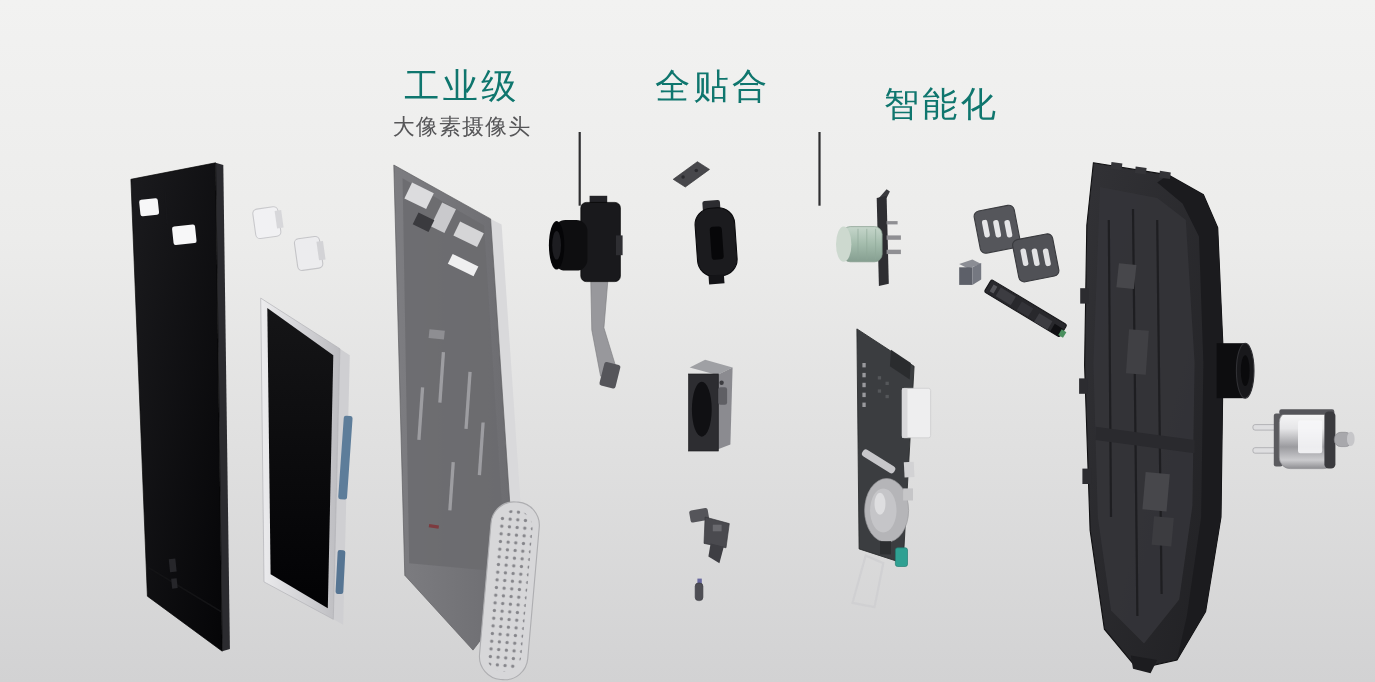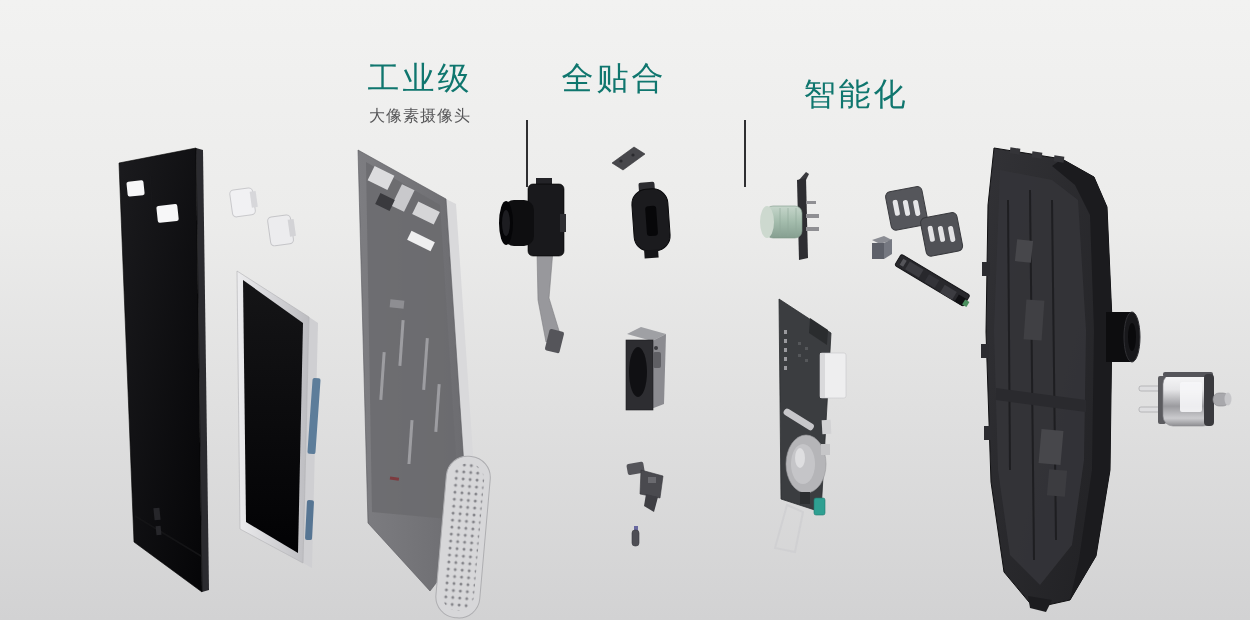--- a/index.html
+++ b/index.html
@@ -8,25 +8,25 @@
     font-family:"Liberation Sans","DejaVu Sans",sans-serif;
     background:linear-gradient(180deg,#f2f2f1 0%,#ececeb 35%,#e0e0e0 65%,#d2d2d3 100%);
   }
   .stage{position:relative;width:1250px;height:620px;}
   .feature-header{position:absolute;top:56px;left:0;width:1250px;height:80px;}
   .feature{position:absolute;width:260px;text-align:center;}
   .feature .title{
     font-size:32px;line-height:44px;color:#0f766e;letter-spacing:3px;font-weight:400;font-family:Liberation Serif, serif;
   }
   .feature .subtitle{
-    font-size:16px;line-height:24px;color:#56565 8;color:#565658;letter-spacing:1px;margin-top:4px;
+    font-size:20px;line-height:24px;color:#56565 8;color:#565658;letter-spacing:1px;margin-top:4px;
   }
   .vdivider{position:absolute;top:64px;width:2px;height:67px;background:#2f2f31;}
   .f1{left:290px;top:0;}
-  .f2{left:484px;top:0;}
+  .f2{left:518px;top:0;}
   .f3{left:726px;top:16px;}
   .d1{left:526px;}
   .d2{left:744px;}
   svg{position:absolute;left:0;top:0;}
 </style>
 </head>
 <body>
 
 <div class="stage">
 

